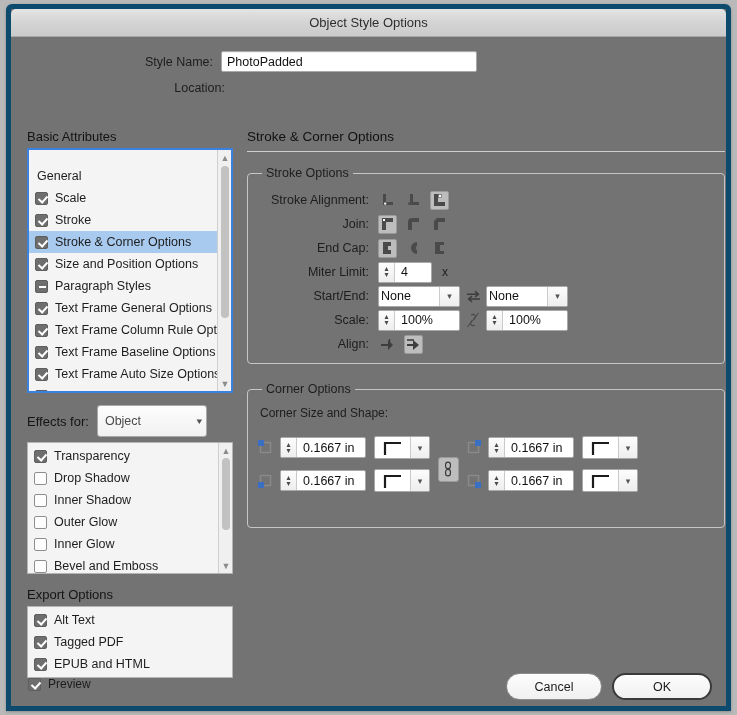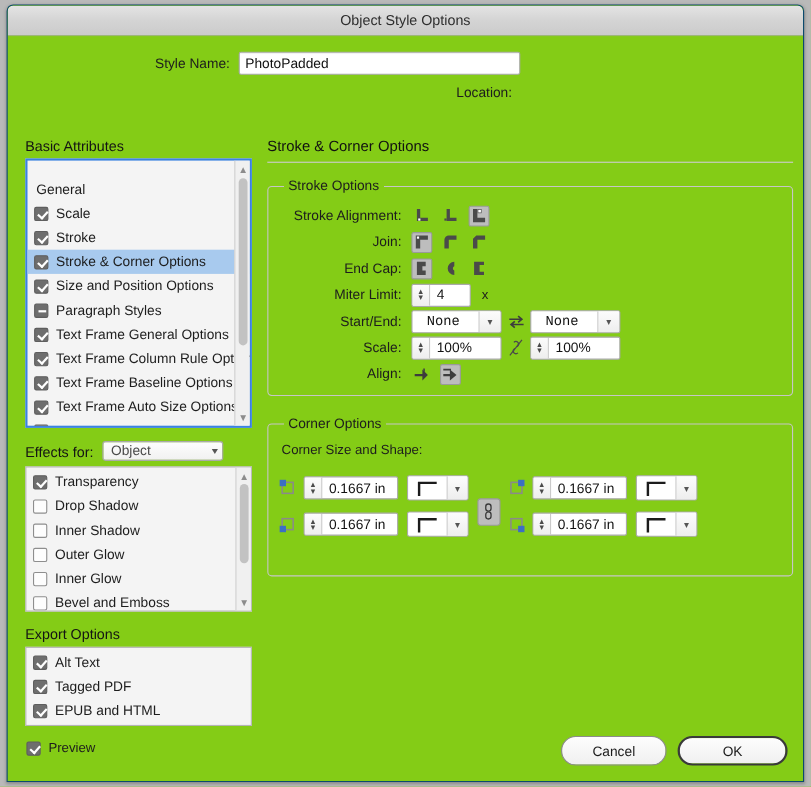--- a/index.html
+++ b/index.html
@@ -7,22 +7,22 @@
     margin: 0; padding: 0;
     width: 737px; height: 715px;
     background: #b9b9b9;
     font-family: "Liberation Sans", sans-serif;
     -webkit-font-smoothing: antialiased;
   }
   #window {
     position: absolute;
     left: 6px; top: 4px;
     width: 725px; height: 707px;
-    background: #84cc16;
-    border: 1px solid #0c4a6e;
+    background: #737373;
+    border: 5px solid #0c4a6e;
     border-radius: 6px 6px 0 0;
     overflow: hidden;
     box-shadow: 0 1px 3px rgba(0,0,0,.25);
   }
   #titlebar {
     height: 28px;
     background: linear-gradient(to bottom, #e4e4e4 0%, #d4d4d4 50%, #cbcbcb 100%);
     border-bottom: 1px solid #a8a8a8;
     display: flex; align-items: center; justify-content: center;
     font-size: 13px; color: #2e2e2e;
@@ -36,21 +36,21 @@
   
   .row-stylename { position:absolute; left:0; top:14px; width:100%; display:flex; align-items:center; }
   .fieldlabel { width:210px; text-align:right; padding-right:8px; font-size:12.5px; color:#1d1d1d; }
   .textinput {
     width: 256px; height: 21px;
     background:#fff; border:1px solid #a9a9a9; border-radius:2px;
     font-size:12.5px; color:#111; padding:1px 5px;
     display:flex; align-items:center;
     box-shadow: inset 0 1px 1px rgba(0,0,0,.06);
   }
-  .row-location { position:absolute; left:0; top:44px; width:100%; display:flex; align-items:center;justify-content:center; }
+  .row-location { position:absolute; left:12px; top:44px; width:100%; display:flex; align-items:center; }
 
   
   #leftcol { position:absolute; left:16px; top:92px; width:206px; }
   .grouphead { font-size:13px; color:#141414; margin-bottom:4px; }
 
   .listbox {
     background:#f4f4f4;
     border:1px solid #b4b4b4;
     position: relative; overflow: hidden;
   }
@@ -86,21 +86,21 @@
   }
   .sbar .thumb {
     position:absolute; left:3px; width:8px; border-radius:4px; background:#c2c2c2;
   }
   .sbar .arr { position:absolute; left:0; width:14px; height:13px; color:#8c8c8c; font-size:9px;
                display:flex; align-items:center; justify-content:center; }
   .sbar .arr.up { top:1px; } .sbar .arr.dn { bottom:1px; }
 
   .effects-row { display:flex; align-items:center; margin:12px 0 5px 0; }
   .combo {
-    height:18px; background:linear-gradient(to bottom,#fdfdfd,#f1f1f1);
+    height:32px; background:linear-gradient(to bottom,#fdfdfd,#f1f1f1);
     border:1px solid #a9a9a9; border-radius:3px;
     display:flex; align-items:center; justify-content:space-between;
     padding:0 4px 0 7px; font-size:12.5px; color:#4a4a4a;
   }
   .chev { font-size:9px; color:#555; transform: scaleX(1.25); margin-left:6px;}
 
   
   #rightcol { position:absolute; left:236px; top:92px; width:478px; }
   .panelhead { font-size:13.5px; color:#111; }
   .hr { height:1px; background:#cdcdcd; margin-top:7px; }
@@ -131,21 +131,21 @@
     border-right:1px solid #cacaca; display:flex; flex-direction:column;
     align-items:center; justify-content:center; line-height:6px;
     color:#4a4a4a; font-size:8px;
   }
   .spin .val { padding:0 6px; font-size:12.5px; color:#111; }
 
   .sel2 {
     height:21px; border:1px solid #a9a9a9; border-radius:2px; background:#fff;
     display:flex; align-items:center; overflow:hidden;
   }
-  .sel2 .txt { padding:0 13px; font-size:12.5px; color:#111; flex:1;font-family:Liberation Mono, monospace; }
+  .sel2 .txt { padding:0 2px; font-size:12.5px; color:#111; flex:1; }
   .sel2 .dd {
     width:20px; height:100%; background:linear-gradient(to bottom,#fcfcfc,#eee);
     border-left:1px solid #cacaca;
     display:flex; align-items:center; justify-content:center;
     font-size:9px; color:#555;
   }
 
   .cornerrow { display:flex; align-items:center; }
   .cornericon { width:16px; height:16px; margin-right:6px; }
   .shapesel {

